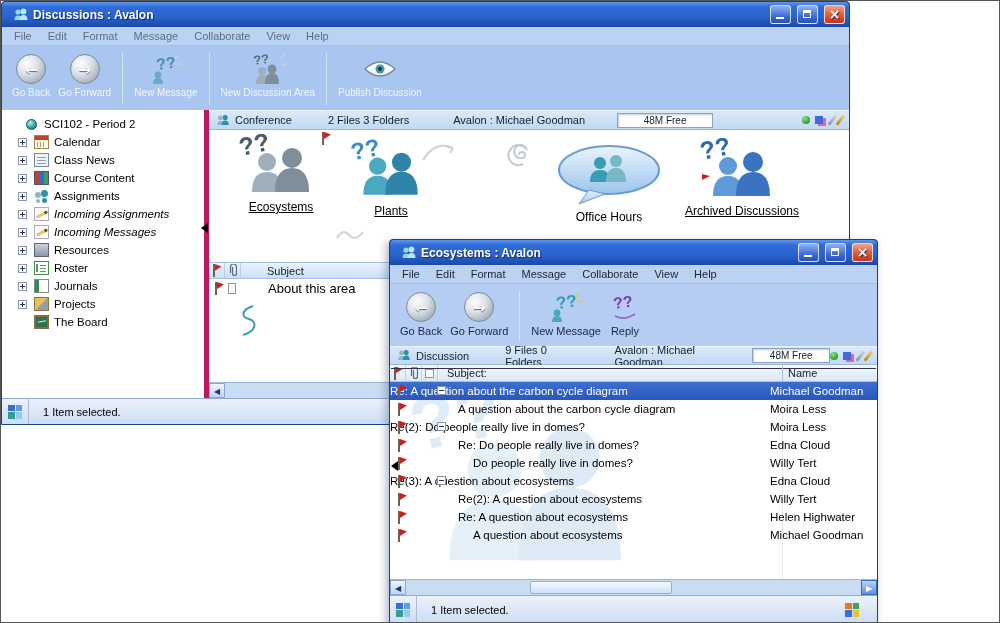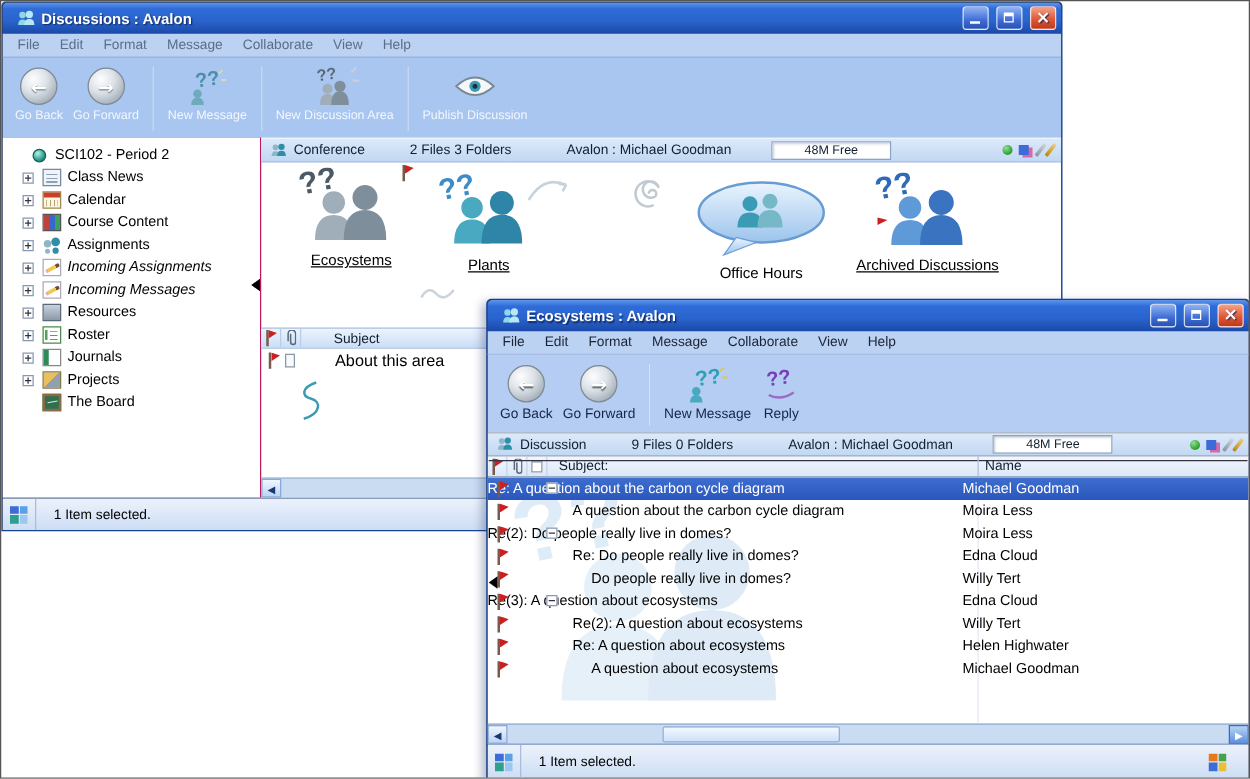--- a/index.html
+++ b/index.html
@@ -2,21 +2,21 @@
 <html><head>
 <meta charset="utf-8">
 <style>
 * { margin:0; padding:0; box-sizing:border-box; }
 body { font-family:"Liberation Sans","DejaVu Sans",sans-serif; font-size:11px; color:#000; background:#fff; }
 .canvas { position:relative; width:1000px; height:623px; background:#fff; overflow:hidden; border:1px solid #555; }
 
 
 .window { position:absolute; background:#404040; border:1px solid #16418C; border-radius:4px 4px 0 0; overflow:hidden; display:flex; flex-direction:column; }
 #main-win { left:0; top:0; width:849px; height:424px; }
-#front-win { left:388px; top:238px; width:611px; height:385px; z-index:10; box-shadow:-3px 3px 8px rgba(30,50,100,.35); }
+#front-win { left:388px; top:238px; width:489px; height:385px; z-index:10; box-shadow:-3px 3px 8px rgba(30,50,100,.35); }
 
 .titlebar { height:25px; flex:none; display:flex; align-items:center; gap:4px; padding:0 4px;
   background:linear-gradient(180deg,#5E96EC 0%,#2F6CD8 20%,#2A63CC 60%,#1A49A8 100%);
   color:#fff; font-weight:bold; font-size:12px; text-shadow:1px 1px 1px rgba(10,30,80,.8); border-radius:4px 4px 0 0; }
 .tb-title { flex:1 1 auto; white-space:nowrap; overflow:hidden; }
 .tb-btn { position:relative; width:21px; height:19px; flex:none; border-radius:3px; border:1px solid rgba(255,255,255,.75);
   background:linear-gradient(180deg,#8FB2F4,#3E6CD4 60%,#2A50B0); margin-left:2px; }
 .tb-btn.close { background:linear-gradient(180deg,#F4A088,#DD5A38 55%,#C03818); }
 .tb-btn.min::before { content:""; position:absolute; left:5px; right:6px; bottom:4px; height:2px; background:#fff; }
 .tb-btn.max::before { content:""; position:absolute; left:5px; right:6px; top:4px; bottom:5px; border:2px solid #fff; border-width:3px 1px 1px 1px; }
@@ -55,21 +55,21 @@
 .free-box { margin-left:32px; width:96px; height:15px; background:#fff; border:1px solid #8AA2C4;
   box-shadow:inset 1px 1px 2px rgba(100,120,150,.4); display:flex; align-items:center; justify-content:center; font-size:10px; }
 .is-right { margin-left:auto; display:flex; align-items:center; gap:5px; margin-right:7px; }
 .ic-dot { width:8px; height:8px; border-radius:50%; background:radial-gradient(circle at 35% 30%,#90E090,#28A028 70%,#107010); }
 .ic-pages { width:8px; height:8px; background:#3C6CD8; box-shadow:3px 2px 0 #D868A8; margin-right:3px; }
 .ic-pencil { width:3px; height:12px; background:linear-gradient(#D0D6DC,#8A949E); transform:rotate(38deg); border-radius:1px; }
 .ic-pen { width:3px; height:12px; background:linear-gradient(#F0D080,#B8860B); transform:rotate(38deg); border-radius:1px; }
 
 
 .main-body { flex:1 1 auto; display:flex; min-height:0; }
-.tree-panel { width:207px; flex:none; border-right:1px solid #be185d; background:#fff; padding-top:5px; position:relative; }
+.tree-panel { width:207px; flex:none; border-right:5px solid #be185d; background:#fff; padding-top:5px; position:relative; }
 .tree-root { display:flex; align-items:center; height:18px; padding-left:24px; }
 .tree-item { display:flex; align-items:center; height:18px; padding-left:16px; }
 .pm { position:relative; width:9px; height:9px; flex:none; border:1px solid #8898B0; background:#fff; margin-right:7px; }
 .pm::before { content:""; position:absolute; left:1px; right:1px; top:3px; height:1px; background:#334; }
 .pm::after { content:""; position:absolute; top:1px; bottom:1px; left:3px; width:1px; background:#334; }
 .pm.hidden { visibility:hidden; }
 .ti { width:15px; height:14px; flex:none; margin-right:5px; position:relative; }
 .tree-label { white-space:nowrap; font-size:11.5px; }
 .tree-label.italic { font-style:italic; }
 
@@ -269,27 +269,27 @@
 
     <div class="main-body">
 
       <div class="tree-panel">
         <div class="tree-root">
           <span class="ti-root"></span>
           <span class="tree-label">SCI102 - Period 2</span>
         </div>
         <div class="tree-item">
           <span class="pm"></span>
+          <span class="ti ti-cal"></span>
+          <span class="tree-label">Calendar</span>
+        </div>
+        <div class="tree-item">
+          <span class="pm"></span>
           <span class="ti ti-news"></span>
           <span class="tree-label">Class News</span>
-        </div>
-        <div class="tree-item">
-          <span class="pm"></span>
-          <span class="ti ti-cal"></span>
-          <span class="tree-label">Calendar</span>
         </div>
         <div class="tree-item">
           <span class="pm"></span>
           <span class="ti ti-book"></span>
           <span class="tree-label">Course Content</span>
         </div>
         <div class="tree-item">
           <span class="pm"></span>
           <span class="ti ti-people"></span>
           <span class="tree-label">Assignments</span>

